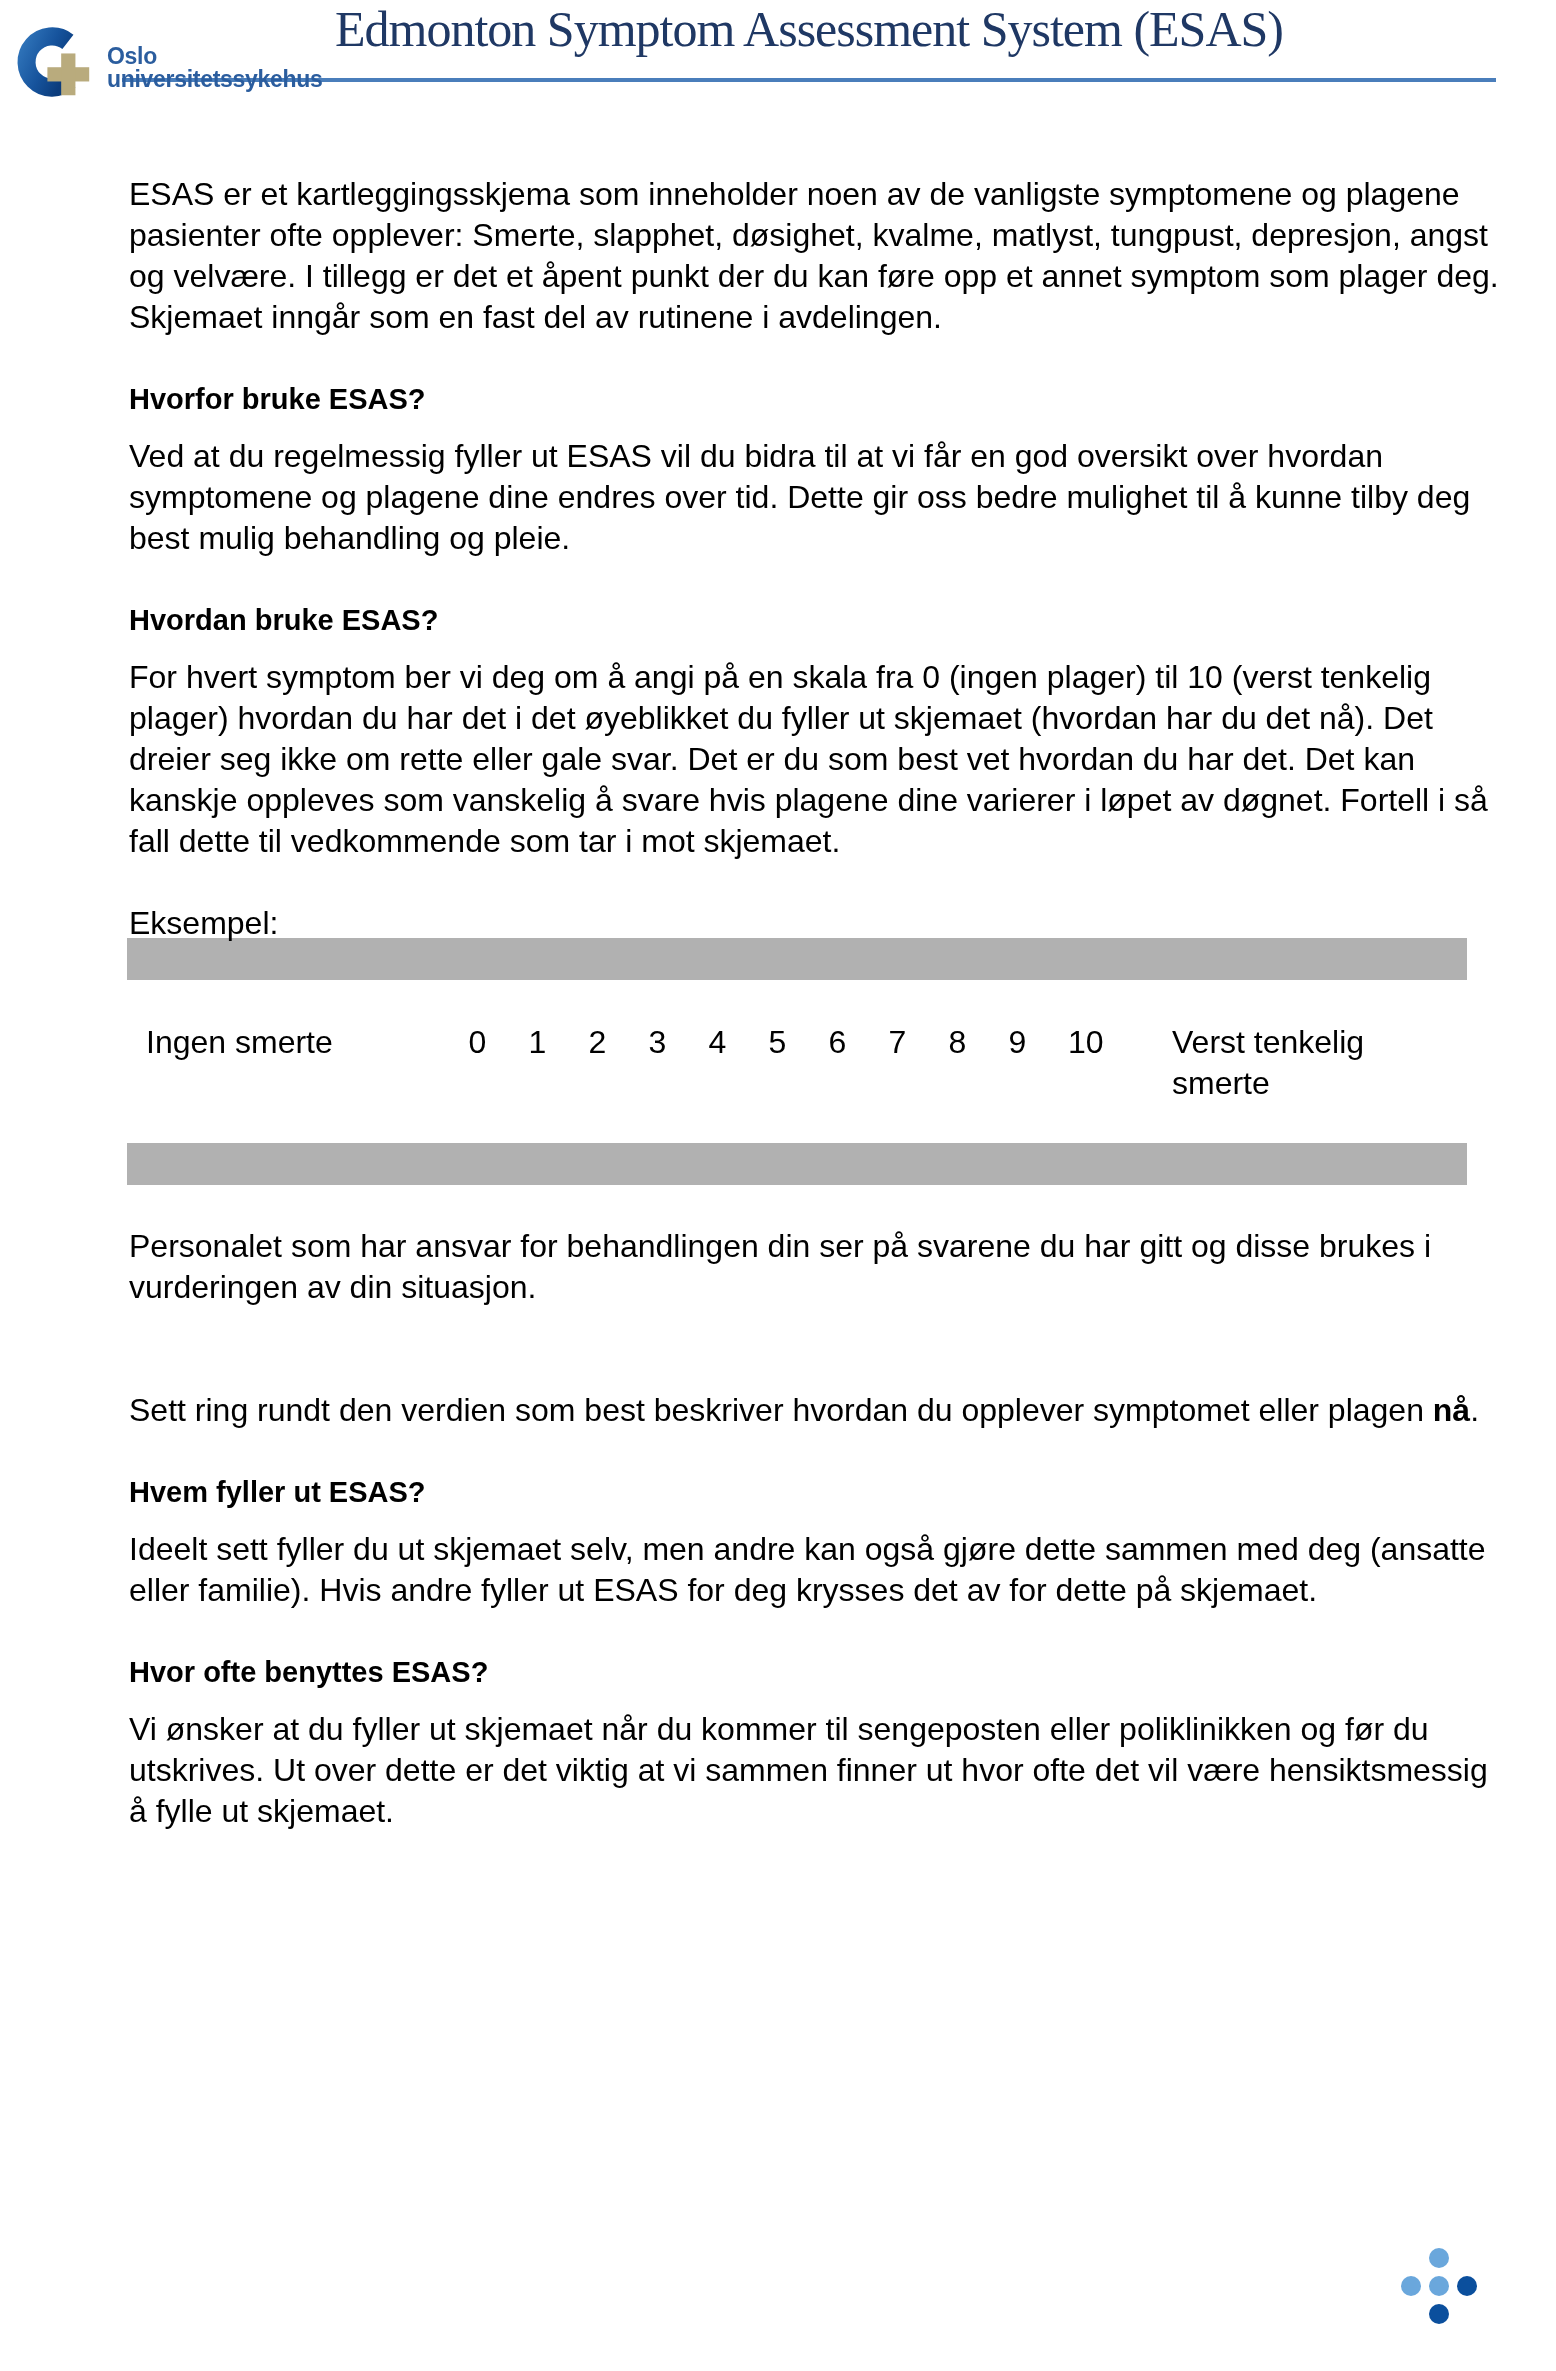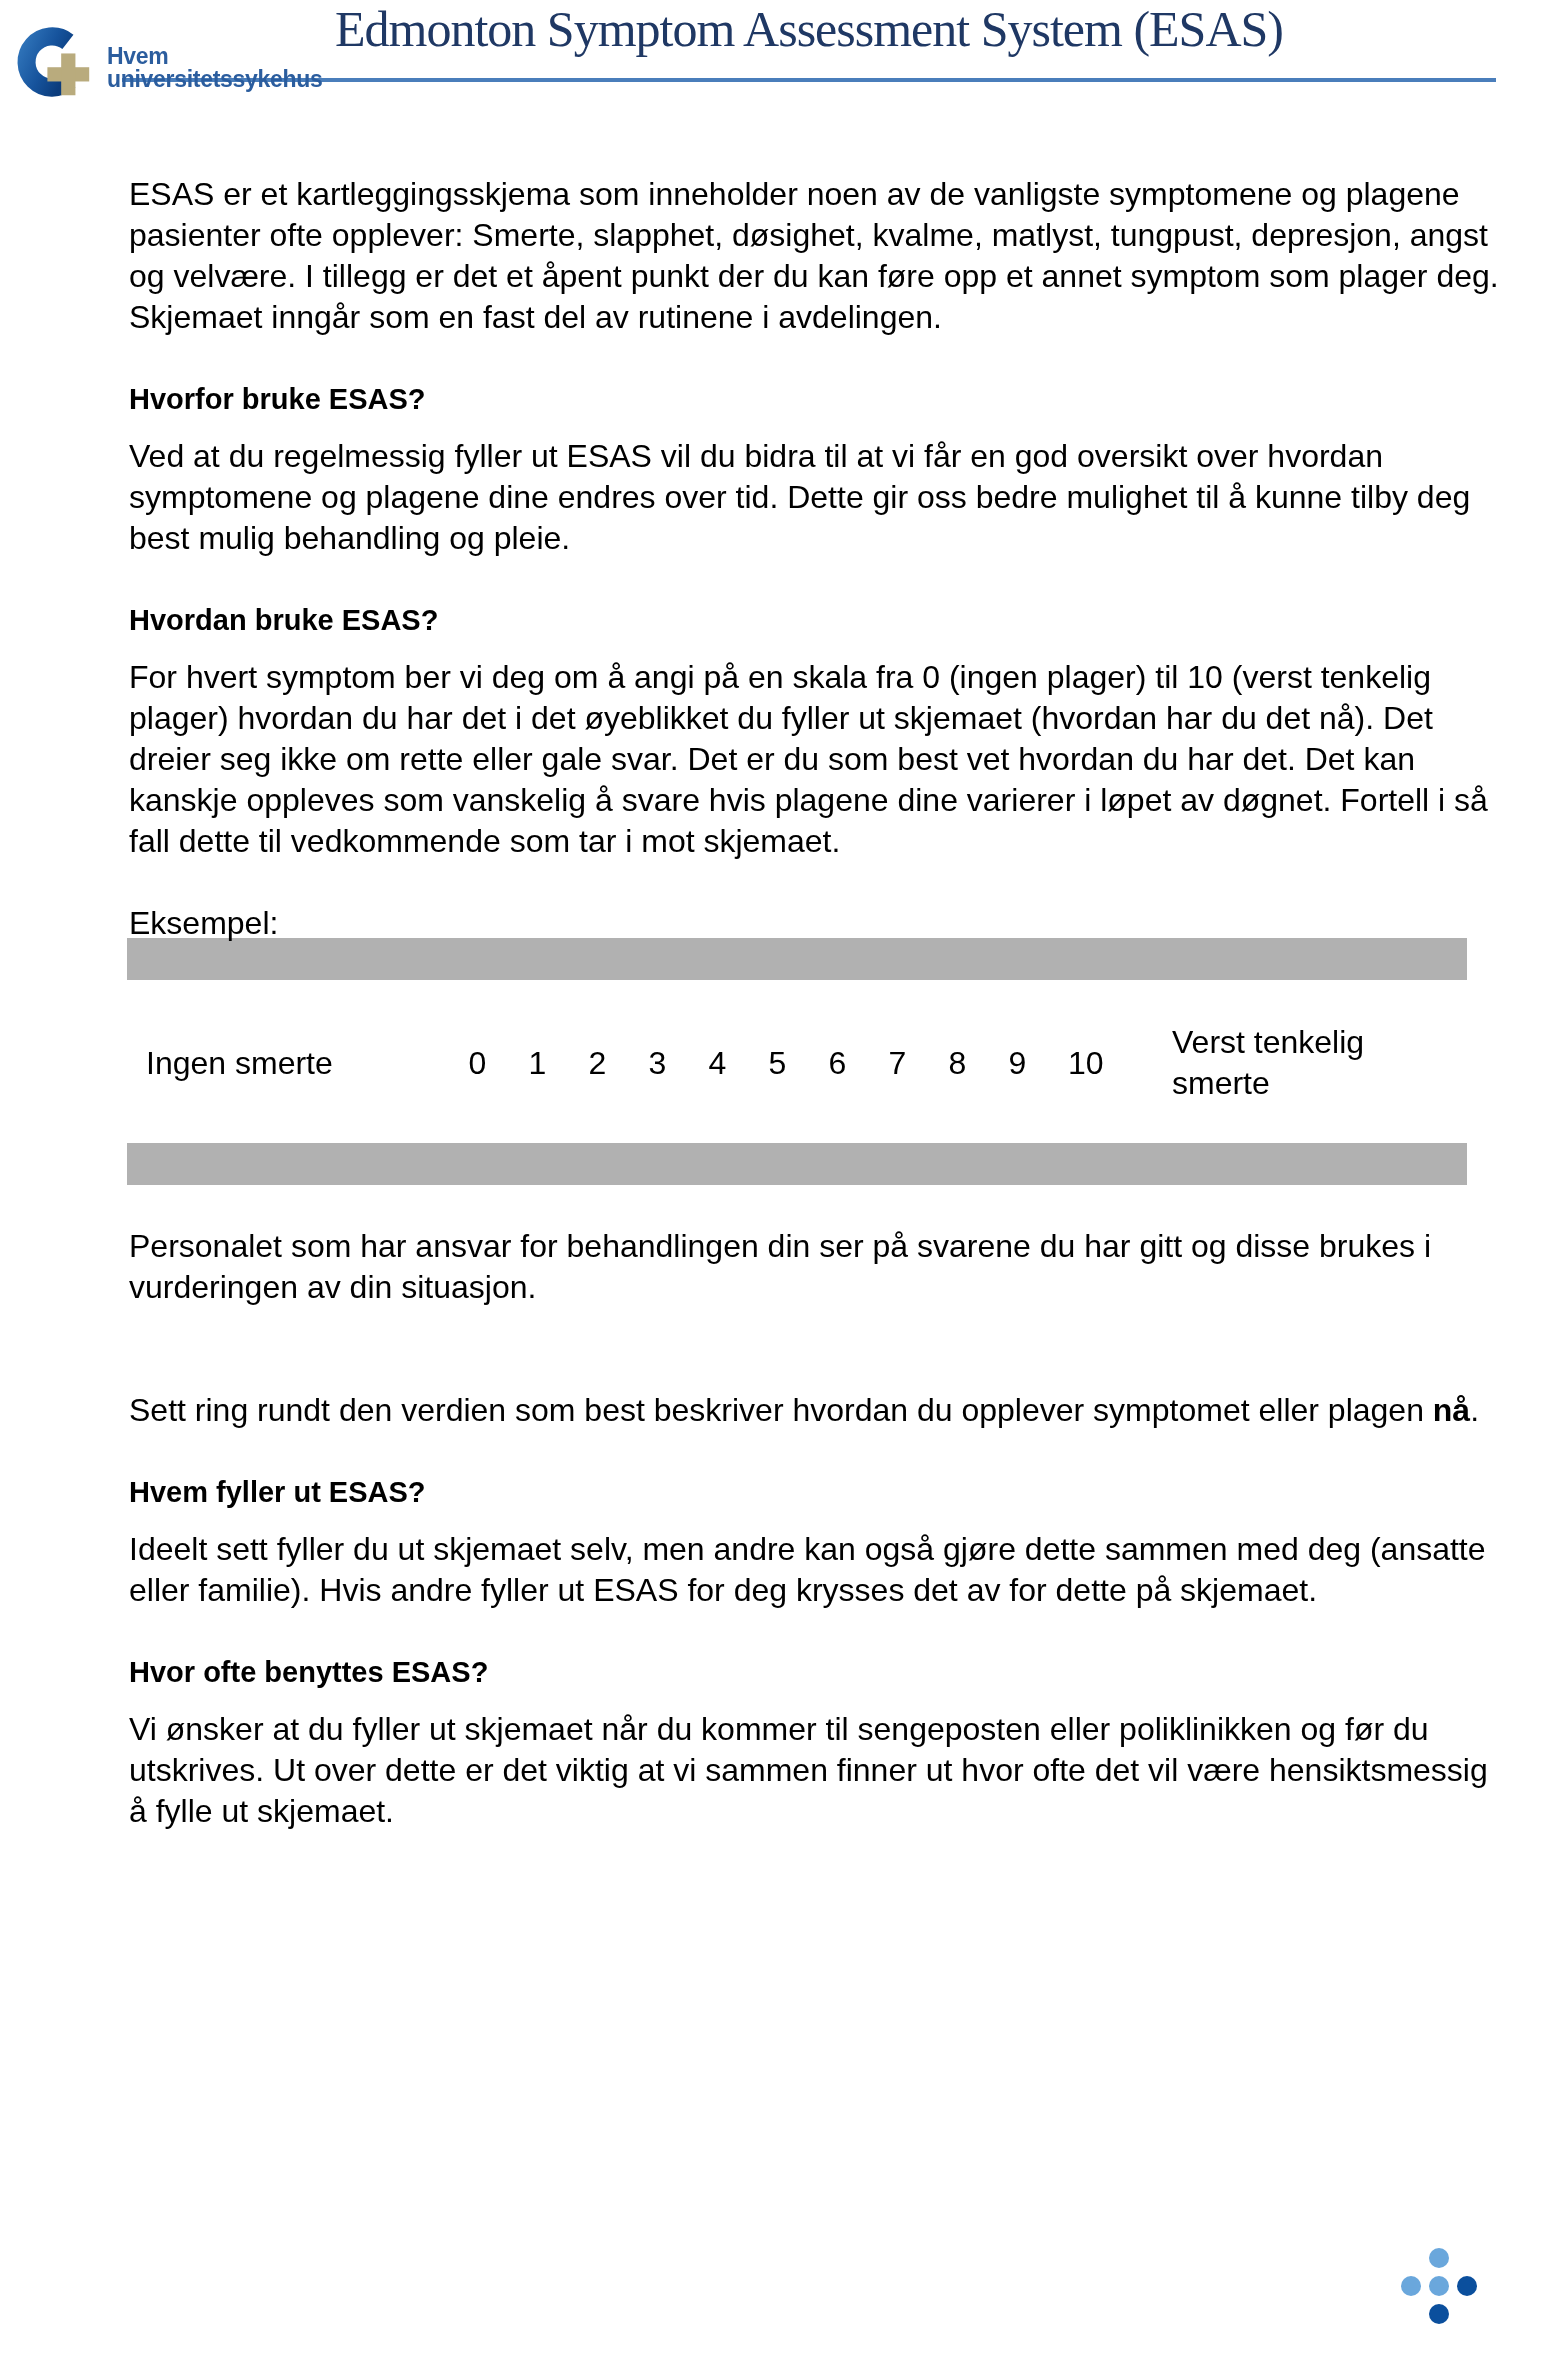--- a/index.html
+++ b/index.html
@@ -45,21 +45,21 @@
 
   
   .example-label { margin-top:41px; line-height:41px; }
   .bar {
     height:42px; width:1340px;
     margin-left:-1.9px;
     background:var(--bar_gray, #b1b1b1);
   }
   .bar.top { margin-top:-5.7px; }
   .bar.bottom { margin-top:39px; }
-  .scale-row { display:flex; margin-top:42px; min-height:82px; align-items:center; }
+  .scale-row { display:flex; margin-top:42px; min-height:82px; align-items:flex-start; }
   .scale-left { width:339px; padding-left:17px; box-sizing:border-box; flex:0 0 auto; }
   .scale-numbers { display:flex; flex:0 0 auto; }
   .scale-num { width:19px; margin-right:41px; text-align:center; }
   .scale-num:last-child { margin-right:0; }
   .scale-right { margin-left:85px; flex:0 0 auto; }
 
   
   .dots {
     position:absolute; left:1397px; top:2244px;
     width:83px; height:83px;
@@ -86,21 +86,21 @@
           <stop offset="1" stop-color="#0b3c7c"></stop>
         </linearGradient>
       </defs>
       <path d="M 53.6 18.7 A 27 27 0 1 0 55.1 60.1" fill="none" stroke="url(#ringGrad)" stroke-width="19"></path>
       <g fill="#b9ab7d">
         <rect x="32" y="45.5" width="44" height="15"></rect>
         <rect x="46.5" y="31" width="15" height="44"></rect>
       </g>
     </svg>
     <div class="logo-text">
-      <div>Hvem</div>
+      <div>Oslo</div>
       <div>universitetssykehus</div>
     </div>
   </div>
 
   <div class="title-block">
     <h1 class="doc-title">Edmonton Symptom Assessment System (ESAS)</h1>
   </div>
 
   <div class="content">
 

